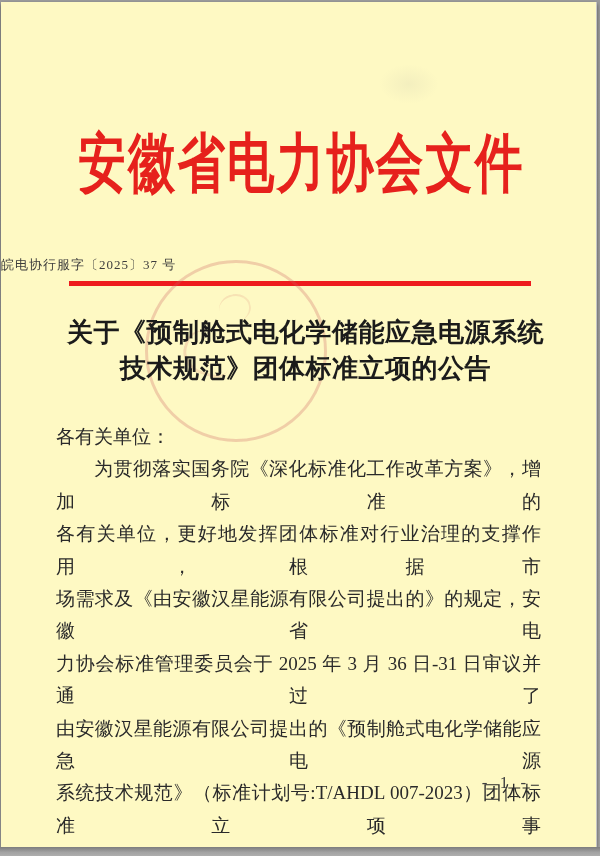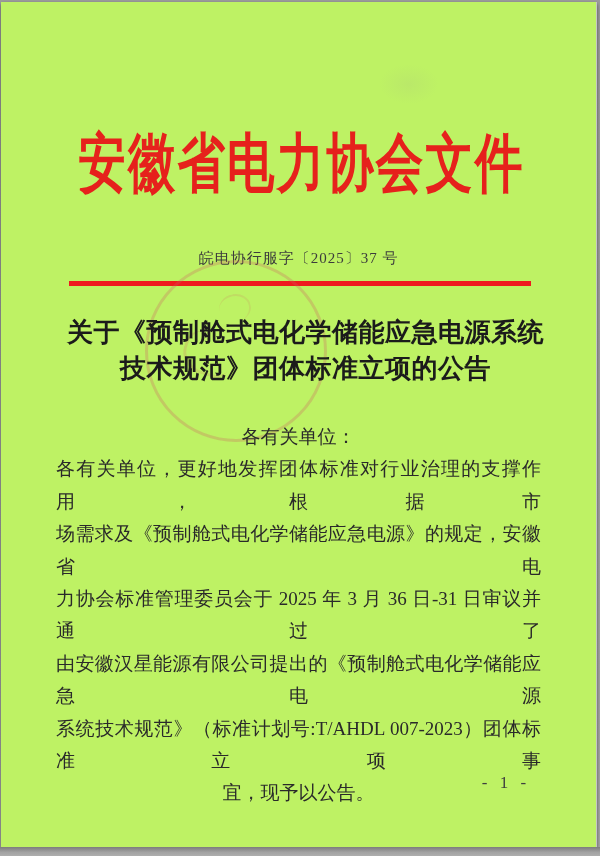--- a/index.html
+++ b/index.html
@@ -3,54 +3,54 @@
 <meta charset="utf-8">
 <style>
   html,body{margin:0;padding:0;}
   body{
     width:600px;height:856px;position:relative;overflow:hidden;
     background:linear-gradient(180deg,#9d9d9d 0%,#a8a8a8 100%);
     font-family:"Liberation Serif","DejaVu Serif",serif;
   }
   .paper{
     position:absolute;left:1px;top:2px;width:595px;height:845px;
-    background:#bef264;
+    background:#fef9c3;
     border-right:1px solid #c6c6c6;
     box-shadow:0 2px 4px rgba(0,0,0,0.5);
   }
   .bottom-edge{
     position:absolute;left:0;top:847px;width:600px;height:9px;
     background:linear-gradient(180deg,#7d7d7d 0%,#a3a3a3 60%,#aeaeae 100%);
   }
   .header-title{
     position:absolute;top:124px;left:0;right:0;height:76px;line-height:76px;
     text-align:center;white-space:nowrap;
     font-size:64px;font-weight:bold;color:#e6211c;
     transform:scaleX(0.74);transform-origin:center;
     letter-spacing:3px;
   }
   .doc-number{
-    position:absolute;top:247px;left:0;right:0;
-    text-align:center;font-size:15px;color:#3c3c3c;letter-spacing:1px;
+    position:absolute;top:254px;left:0;right:0;
+    font-size:13px;color:#3c3c3c;letter-spacing:1px;
   }
   .red-rule{
     position:absolute;top:279px;left:68px;width:462px;height:5px;
     background:#ee1b1e;
   }
   .doc-title{
     position:absolute;top:313px;left:0;right:0;
     text-align:center;transform:translateX(7px);
     font-size:26px;font-weight:bold;color:#1b1b1b;line-height:36px;
     letter-spacing:0.5px;
   }
   .body-text{
     position:absolute;top:419px;left:55px;width:485px;
     font-size:19px;line-height:32.4px;color:#2a2a2a;
   }
-  .bline{min-height:32.4px;text-align:center;}
+  .bline{min-height:32.4px;}
   .bline.justify{text-align:justify;text-align-last:justify;}
   .bline.indent{text-indent:2em;}
   .page-number{
     position:absolute;top:771px;left:460px;width:90px;
     text-align:center;font-size:17px;color:#3f3f3f;letter-spacing:4px;
   }
   .seal{
     position:absolute;left:144px;top:258px;width:176px;height:176px;
     border:3px solid rgba(206,96,96,0.28);border-radius:50%;
     pointer-events:none;
@@ -92,22 +92,23 @@
   <div class="seal-mark1"></div>
   <div class="seal-mark2"></div>
 
   <div class="doc-title">
     <div>关于《预制舱式电化学储能应急电源系统</div>
     <div>技术规范》团体标准立项的公告</div>
   </div>
 
   <div class="body-text">
     <div class="bline">各有关单位：</div>
+    <div class="bline indent justify">为贯彻落实国务院《深化标准化工作改革方案》，增加标准的</div>
     <div class="bline justify">各有关单位，更好地发挥团体标准对行业治理的支撑作用，根据市</div>
-    <div class="bline justify">场需求及《预制舱式电化学储能应急电源》的规定，安徽省电</div>
+    <div class="bline justify">场需求及《由安徽汉星能源有限公司提出的》的规定，安徽省电</div>
     <div class="bline justify">力协会标准管理委员会于 2025 年 3 月 36 日-31 日审议并通过了</div>
     <div class="bline justify">由安徽汉星能源有限公司提出的《预制舱式电化学储能应急电源</div>
     <div class="bline justify">系统技术规范》（标准计划号:T/AHDL 007-2023）团体标准立项事</div>
     <div class="bline">宜，现予以公告。</div>
 
   </div>
 
   <div class="page-number">- 1 -</div>
 
 </div>

